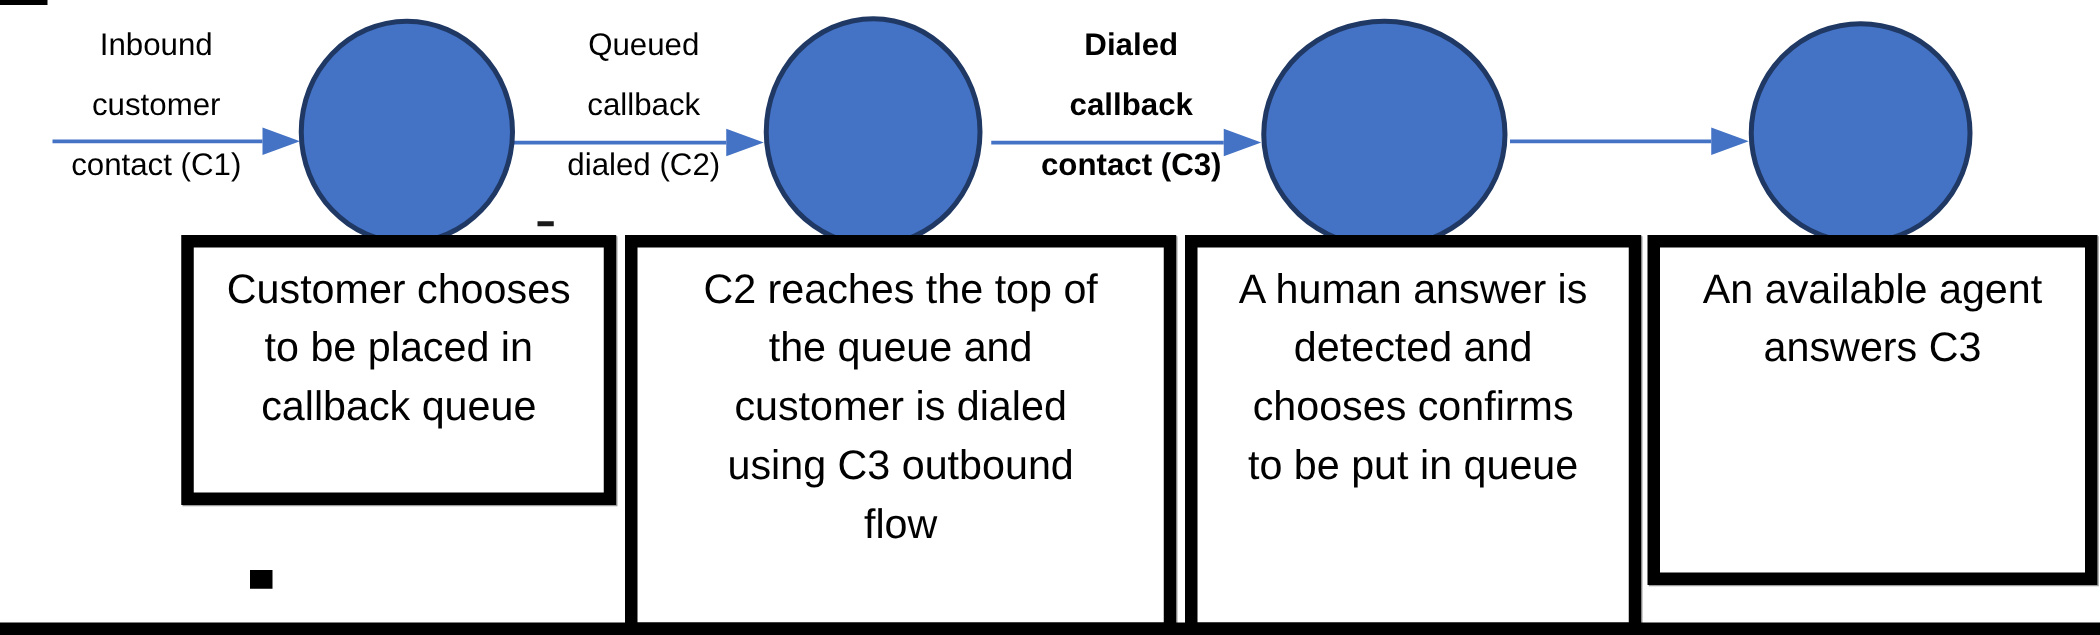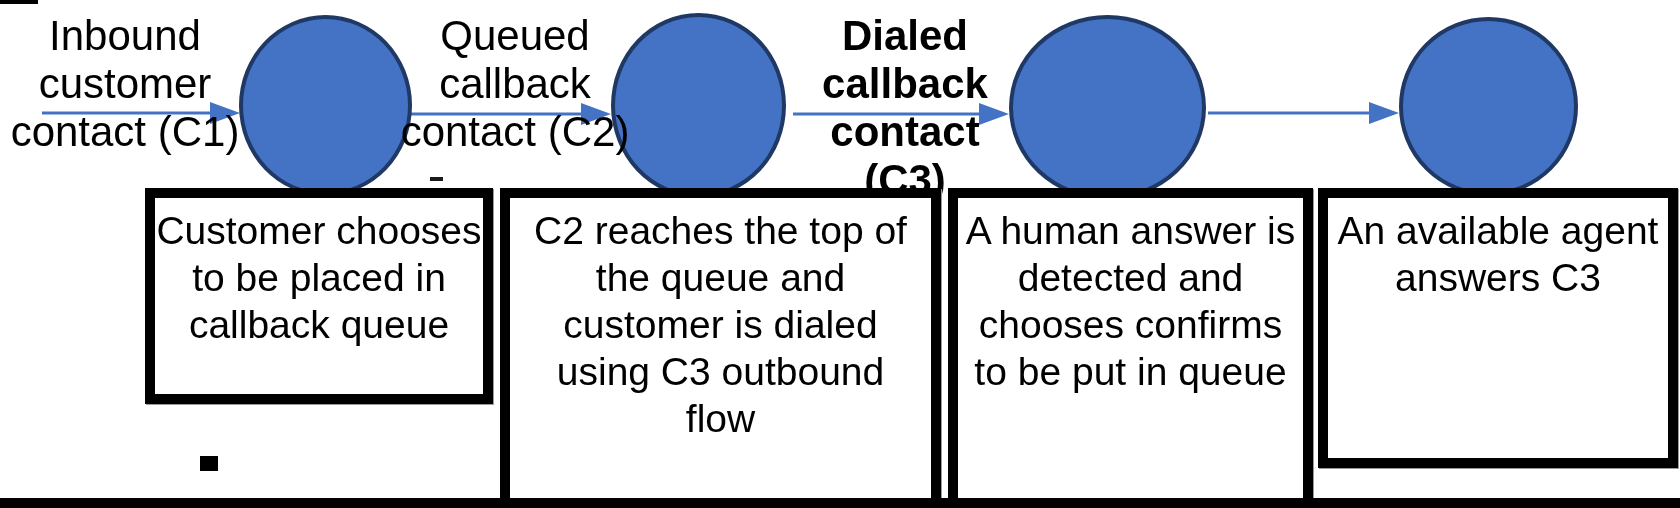--- a/index.html
+++ b/index.html
@@ -29,38 +29,38 @@
   #node-4 { left: 1399px; top: 17px; width: 179px; height: 179px; }
 
   
   #arrow-layer { position: absolute; left: 0; top: 0; z-index: 0; }
 
   
   .arrow-label {
     position: absolute;
     width: 240px;
     text-align: center;
-    font-size: 42px;
+    font-size: 25px;
     line-height: 48px;
     white-space: pre-line;
     z-index: 2;
   }
   #label-1 { left: 5px;    top: 12px; }
   #label-2 { left: 395px;  top: 12px; }
   #label-3 { left: 785px;  top: 12px; font-weight: bold; }
   #label-4 { left: 1186px; top: 60px; width: 220px; }
 
   
   .step-box {
     position: absolute;
     background: #ffffff;
     border: 10px solid #000000;
     box-sizing: border-box;
     text-align: center;
-    font-size: 39px;
+    font-size: 33px;
     line-height: 47px;
     white-space: pre-line;
     padding-top: 9px;
     z-index: 3;
     box-shadow: 1px 1px 0 #9b9b9b;
   }
   #box-1 { left: 145px;  top: 188px; width: 348px; height: 216px; }
   #box-2 { left: 500px;  top: 188px; width: 441px; height: 320px; }
   #box-3 { left: 948px;  top: 188px; width: 365px; height: 320px; }
   #box-4 { left: 1318px; top: 188px; width: 360px; height: 280px; }
@@ -98,21 +98,21 @@
   <div class="node" id="node-1"></div>
   <div class="node" id="node-2"></div>
   <div class="node" id="node-3"></div>
   <div class="node" id="node-4"></div>
 
   <div class="arrow-label" id="label-1">Inbound
 customer
 contact (C1)</div>
   <div class="arrow-label" id="label-2">Queued
 callback
-contact (C2)</div>
+dialed (C2)</div>
   <div class="arrow-label" id="label-3">Dialed
 callback
 contact (C3)</div>
 
   <div class="step-box" id="box-1">Customer chooses
 to be placed in
 callback queue</div>
   <div class="step-box" id="box-2">C2 reaches the top of
 the queue and
 customer is dialed

